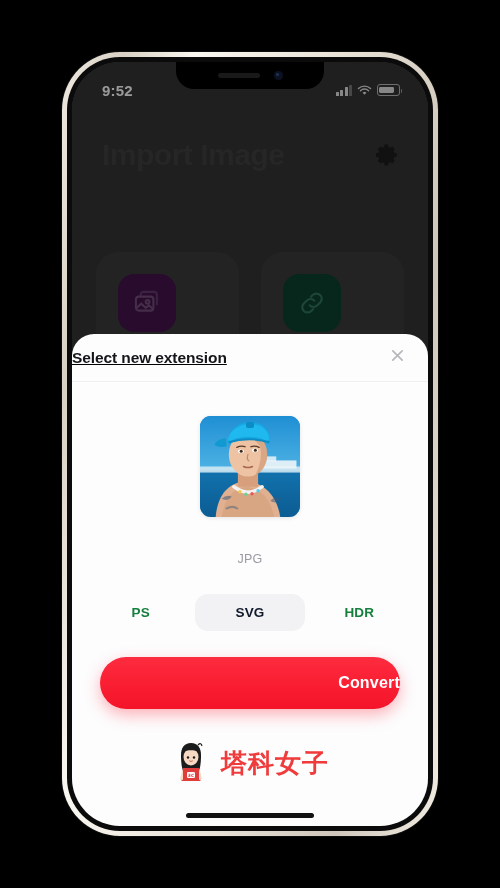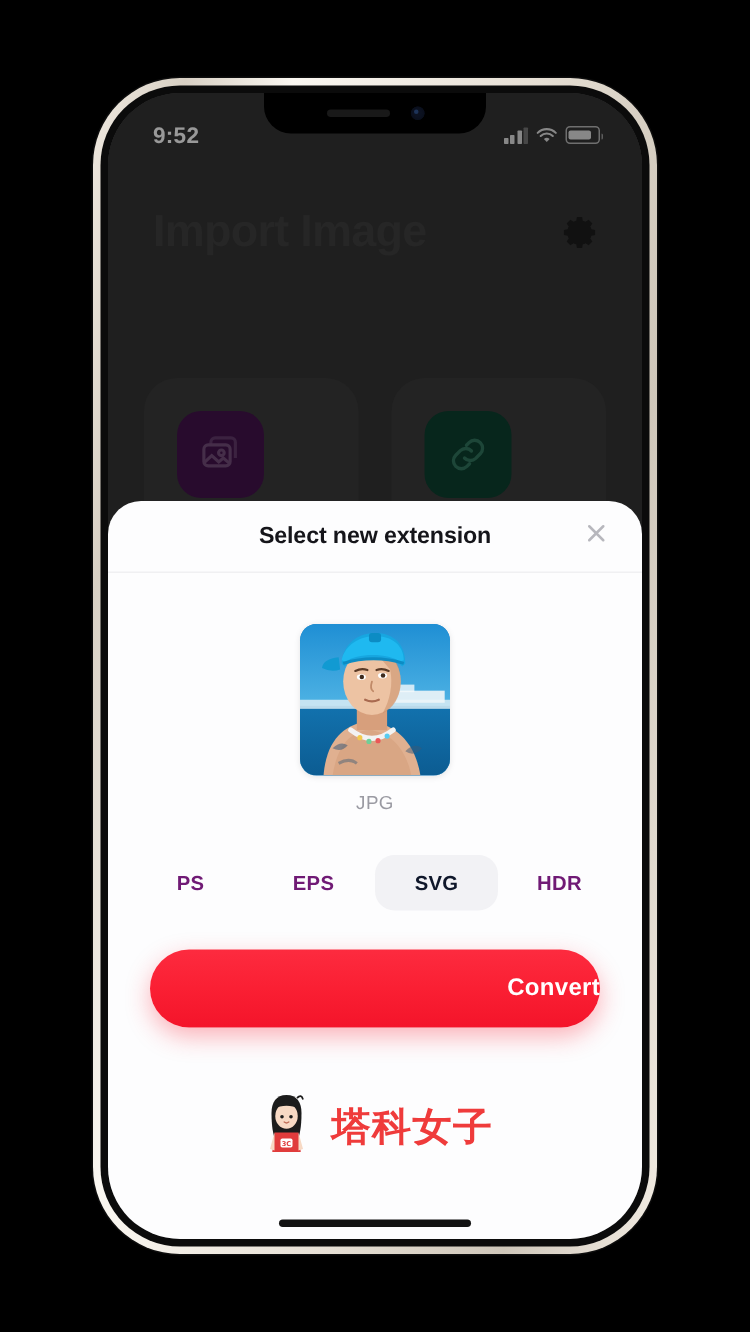--- a/index.html
+++ b/index.html
@@ -91,42 +91,43 @@
 
   
   .sheet {
     position:absolute; left:0; right:0; bottom:0; top:272px;
     background:#fdfdfe;
     border-top-left-radius:22px; border-top-right-radius:22px;
     z-index:40; display:flex; flex-direction:column;
   }
   .sheet-head {
     position:relative; height:48px; flex:none;
-    display:flex; align-items:center; justify-content:center;
+    display:flex; align-items:center; 
     border-bottom:1px solid #f0f0f2;
+    text-decoration:underline;
   }
   .sheet-title { font-size:15.5px; font-weight:700; color:#15151a; letter-spacing:-.1px; }
   .close-btn { position:absolute; right:18px; top:50%; transform:translateY(-50%);
                width:26px; height:26px; display:flex; align-items:center; justify-content:center; }
 
   
-  .preview { flex:none; padding-top:34px; display:flex; flex-direction:column; align-items:center; }
+  .preview { flex:none; padding-top:34px; display:flex; flex-direction:column; align-items:center;gap:24px; }
   .thumb {
     width:100px; height:101px; border-radius:11px; overflow:hidden;
     box-shadow:0 1px 4px rgba(0,0,0,.10);
     position:relative; background:#1f7fc4;
   }
   .thumb svg { display:block; width:100%; height:100%; }
   .thumb-label { margin-top:11px; font-size:12.5px; color:#9a9aa2; letter-spacing:.3px; }
 
   
   .ext-tabs { flex:none; margin-top:28px; padding:0 14px;
               display:flex; align-items:center; justify-content:space-between; }
   .ext-tab { flex:1; text-align:center; padding:11px 0; border-radius:13px;
-             font-size:13.5px; font-weight:700; color:#701a75; letter-spacing:.2px; }
+             font-size:13.5px; font-weight:700; color:#15803d; letter-spacing:.2px; }
   .ext-tab.selected { background:#f2f2f5; color:#0f172a; }
 
   
   .convert-wrap { flex:none; margin-top:26px; padding:0 28px; }
   .convert-btn {
     width:100%; height:52px; border:none; border-radius:26px;
     background:linear-gradient(180deg,#fd2b3f 0%,#fa1f33 50%,#f4142a 100%);
     color:#fff; font-size:16px; font-weight:700; letter-spacing:.2px;
     font-family:"Liberation Sans", sans-serif;
     box-shadow:0 6px 16px rgba(250,31,51,.34);
@@ -288,21 +289,20 @@
                 <path d="M22 82 q5 -5 10 -2 q-4 5 -10 2" fill="#3a5a78" opacity=".55"></path>
                 <path d="M70 84 q6 -6 11 -2 q-5 6 -11 2" fill="#3a5a78" opacity=".5"></path>
                 <path d="M26 92 q7 -4 12 0" stroke="#3a5a78" stroke-width="2" fill="none" opacity=".45"></path>
               </svg>
             </div>
             <div class="thumb-label">JPG</div>
           </div>
 
           <div class="ext-tabs">
             <div class="ext-tab">PS</div>
-            <div class="ext-tab">EPS</div>
             <div class="ext-tab selected">SVG</div>
             <div class="ext-tab">HDR</div>
           </div>
 
           <div class="convert-wrap">
             <button class="convert-btn">Convert</button>
           </div>
 
           <div class="watermark">
             <span>

